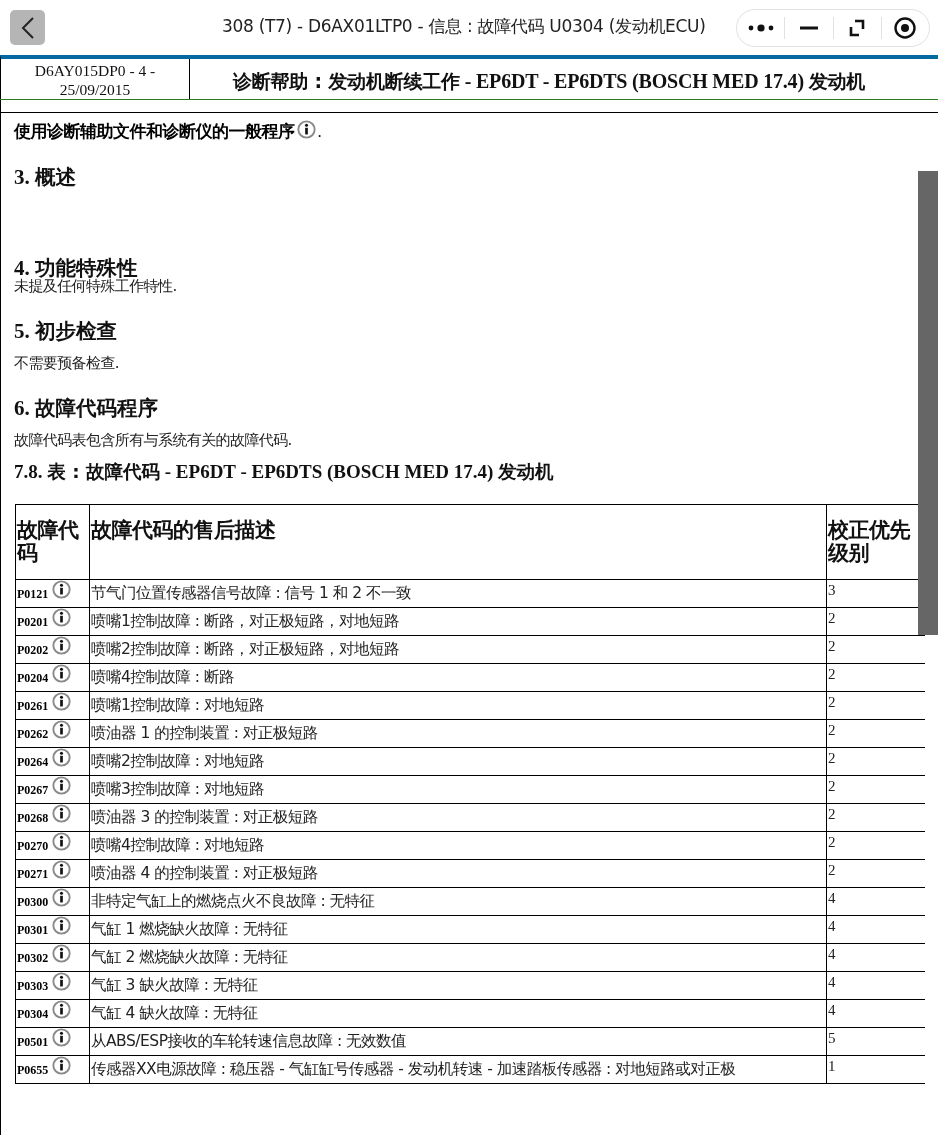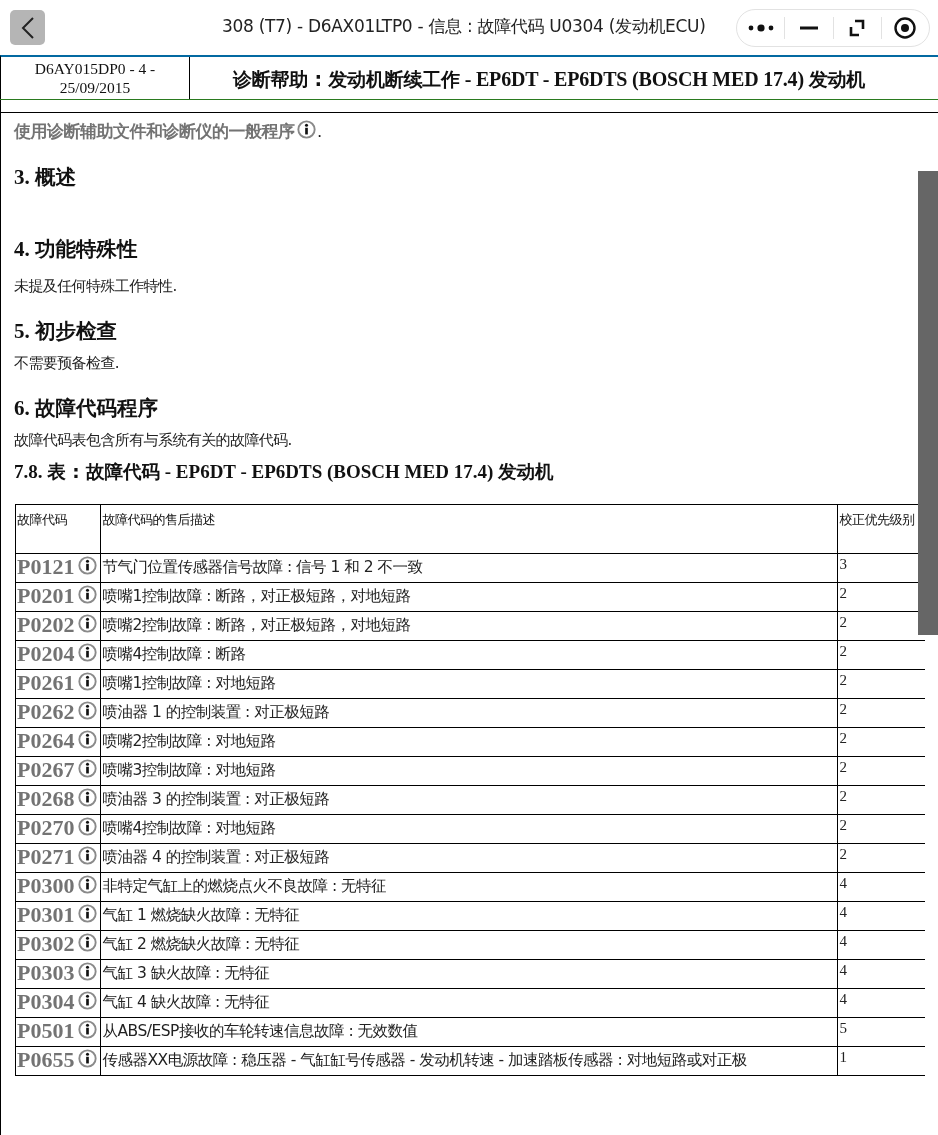--- a/index.html
+++ b/index.html
@@ -8,49 +8,49 @@
 
     
     .topbar { position: absolute; left: 0; top: 0; width: 938px; height: 55px; background: #fff; }
     .back-btn { position: absolute; left: 10px; top: 10px; width: 35px; height: 35px; background: #b5b5b5; border-radius: 5px; display: flex; align-items: center; justify-content: center; cursor: pointer; }
     .nav-title { position: absolute; left: 222px; top: 15px; font-family: "DejaVu Sans", sans-serif; font-size: 17px; color: #222; white-space: nowrap; letter-spacing: -0.3px; }
     .capsule { position: absolute; left: 736px; top: 9px; width: 194px; height: 38px; border: 1px solid #e2e2e2; border-radius: 19px; display: flex; align-items: center; background: #fff; }
     .capsule .cap-btn { flex: 1; height: 100%; display: flex; align-items: center; justify-content: center; cursor: pointer; }
     .capsule .cap-sep { width: 1px; height: 22px; background: #e2e2e2; }
 
     
-    .doc-header { position: absolute; left: 0; top: 55px; width: 938px; height: 44px; border-top: 2px solid #0369a1; border-left: 1px solid #000; display: flex; }
+    .doc-header { position: absolute; left: 0; top: 55px; width: 938px; height: 44px; border-top: 4px solid #0369a1; border-left: 1px solid #000; display: flex; }
     .doc-ref { width: 189px; border-right: 1px solid #000; text-align: center; font-size: 15.5px; line-height: 19px; padding-top: 2px; color: #111; }
     .doc-title { flex: 1; text-align: center; font-size: 20px; font-weight: bold; line-height: 44px; padding-right: 30px; white-space: nowrap; letter-spacing: -0.2px; }
     .doc-title .cjk { font-family: "DejaVu Sans", sans-serif; font-size: 19px; }
     .green-rule { position: absolute; left: 0; top: 99px; width: 938px; height: 1px; background: #2a7a1f; }
     .band { position: absolute; left: 0; top: 100px; width: 938px; height: 13px; border-left: 1px solid #000; border-bottom: 1px solid #000; }
 
     
     .content { position: absolute; left: 0; top: 113px; width: 925px; height: 1022px; border-left: 1px solid #000; padding-left: 13px; overflow: hidden; }
-    .orange { color: #737373; font-weight: bold; margin-top: 7px; }
+    .orange { color: #000000; font-weight: bold; margin-top: 7px; }
     .cjk { font-family: "DejaVu Sans", sans-serif; }
     .info-icon { display: inline-block; width: 19px; height: 19px; vertical-align: -2px; margin: 0 2px; cursor: pointer; }
     .link-line { position: absolute; left: 13px; top: 7px; font-size: 17px; white-space: nowrap; }
     .link-line .orange { font-family: "DejaVu Sans", sans-serif; font-size: 17px; letter-spacing: -0.5px; }
 
     h2.sec { position: absolute; left: 13px; font-size: 21px; font-weight: bold; white-space: nowrap; }
     h2.sec .cjk { font-size: 20.5px; }
     p.txt { position: absolute; left: 13px; font-size: 15px; white-space: nowrap; color: #222; }
     p.txt .cjk { font-size: 15px; letter-spacing: -0.6px; }
     h3.sub { position: absolute; left: 13px; font-size: 19px; font-weight: bold; white-space: nowrap; }
     h3.sub .cjk { font-size: 18.5px; }
 
     
     table.faults { position: absolute; left: 14px; top: 391px; width: 912px; border-collapse: collapse; }
     table.faults th, table.faults td { border: 1px solid #000; vertical-align: top; text-align: left; }
-    table.faults th { font-family: "DejaVu Sans", sans-serif; font-weight: normal; font-size: 13px; height: 49px; padding: 3px 1px; line-height: 23px; letter-spacing: -0.5px; }
+    table.faults th { font-family: "DejaVu Sans", sans-serif; font-weight: bold; font-size: 21px; height: 49px; padding: 14px 1px; line-height: 23px; letter-spacing: -0.5px; }
     table.faults td { height: 27.2px; padding: 0 1px; font-size: 16px; line-height: 26px; white-space: nowrap; }
     table.faults td.code { width: 74px; }
-    table.faults td.code .orange { font-family: "Liberation Serif", serif; font-size: 22px; }
+    table.faults td.code .orange { font-family: "Liberation Serif", serif; font-size: 12px; }
     table.faults td.code .info-icon { margin-left: 4px; vertical-align: -1px; }
     table.faults td.desc { width: 737px; font-family: "DejaVu Sans", sans-serif; font-size: 15.5px; color: #222; letter-spacing: -0.5px; }
     table.faults td.prio { font-size: 15px; line-height: 20px; color: #222; }
 
     
     .scrollbar-thumb { position: absolute; left: 918px; top: 171px; width: 20px; height: 464px; background: #666; cursor: pointer; }
   </style>
 </head>
 <body>
 
@@ -107,21 +107,21 @@
   <div class="link-line">
     <span class="orange">使用诊断辅助文件和诊断仪的一般程序</span><svg class="info-icon" viewBox="0 0 20 20">
         <circle cx="10" cy="10" r="8.6" fill="#fff" stroke="#8a8a8a" stroke-width="2"></circle>
         <circle cx="10" cy="5.6" r="1.6" fill="#111"></circle>
         <rect x="8.6" y="8.2" width="2.8" height="7" fill="#111"></rect>
       </svg><span>.</span>
   </div>
 
   <h2 class="sec" style="top:50px"><span>3. </span><span class="cjk">概述</span></h2>
 
-  <h2 class="sec" style="top:122px"><span>4. </span><span class="cjk">功能特殊性</span></h2>
+  <h2 class="sec" style="top:141px"><span>4. </span><span class="cjk">功能特殊性</span></h2>
   <p class="txt" style="top:164px"><span class="cjk">未提及任何特殊工作特性.</span></p>
 
   <h2 class="sec" style="top:204px"><span>5. </span><span class="cjk">初步检查</span></h2>
   <p class="txt" style="top:241px"><span class="cjk">不需要预备检查.</span></p>
 
   <h2 class="sec" style="top:281px"><span>6. </span><span class="cjk">故障代码程序</span></h2>
   <p class="txt" style="top:318px"><span class="cjk">故障代码表包含所有与系统有关的故障代码.</span></p>
 
   <h3 class="sub" style="top:346px"><span>7.8. </span><span class="cjk">表 : 故障代码</span><span> - EP6DT - EP6DTS (BOSCH MED 17.4) </span><span class="cjk">发动机</span></h3>
 

